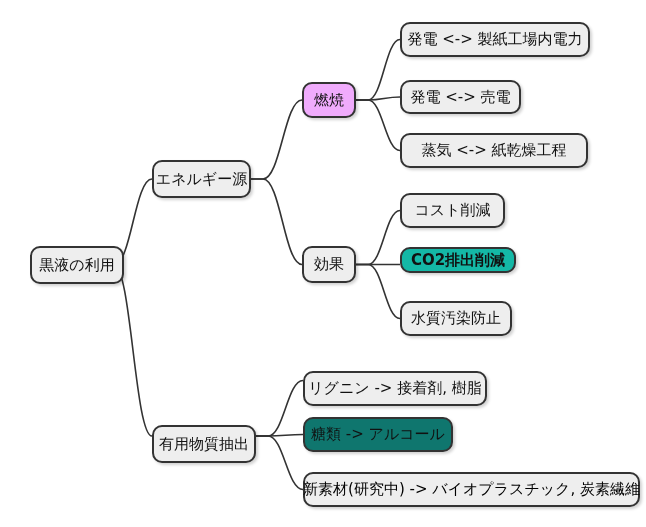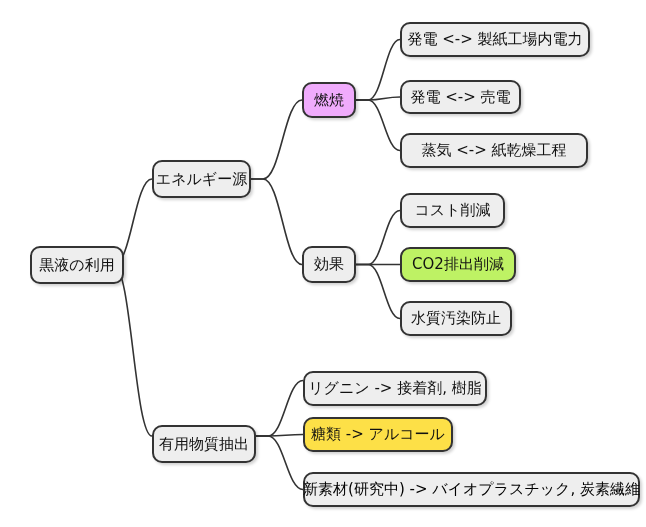--- a/index.html
+++ b/index.html
@@ -62,18 +62,18 @@
     </svg>
 <div class="node" style="left: 8px; top: 246px; width: 94px; height: 38px; background: rgb(238, 238, 238); border-color: rgb(51, 51, 51); color: rgb(17, 17, 17); margin-left: 22px;">黒液の利用</div>
     <div class="node" style="left: 152px; top: 160px; width: 99px; height: 38px; background: rgb(238, 238, 238); border-color: rgb(51, 51, 51); color: rgb(17, 17, 17); text-align: right;">エネルギー源</div>
     <div class="node" style="left: 152px; top: 417px; width: 104px; height: 38px; background: rgb(238, 238, 238); border-color: rgb(51, 51, 51); color: rgb(17, 17, 17); margin-top: 8px;">有用物質抽出</div>
     <div class="node" style="left: 302px; top: 82px; width: 54px; height: 36px; background: #f0abfc; border-color: rgb(51, 51, 51); color: rgb(17, 17, 17);">燃焼</div>
     <div class="node" style="left: 302px; top: 246px; width: 54px; height: 37px; background: rgb(238, 238, 238); border-color: rgb(51, 51, 51); color: rgb(17, 17, 17);">効果</div>
     <div class="node" style="left: 400px; top: 22px; width: 190px; height: 35px; background: rgb(238, 238, 238); border-color: rgb(51, 51, 51); color: rgb(17, 17, 17);">発電 &lt;-&gt; 製紙工場内電力</div>
     <div class="node" style="left: 400px; top: 80px; width: 121px; height: 34px; background: rgb(238, 238, 238); border-color: rgb(51, 51, 51); color: rgb(17, 17, 17); text-align: center;">発電 &lt;-&gt; 売電</div>
     <div class="node" style="left: 400px; top: 133px; width: 188px; height: 35px; background: rgb(238, 238, 238); border-color: rgb(51, 51, 51); color: rgb(17, 17, 17);">蒸気 &lt;-&gt; 紙乾燥工程</div>
     <div class="node" style="left: 400px; top: 193px; width: 105px; height: 35px; background: rgb(238, 238, 238); border-color: rgb(51, 51, 51); color: rgb(17, 17, 17);">コスト削減</div>
-    <div class="node" style="left: 400px; top: 247px; width: 116px; height: 35px; background: #bef264; border-color: rgb(51, 51, 51); color: rgb(17, 17, 17);">CO2排出削減</div>
+    <div class="node" style="left: 400px; top: 247px; width: 116px; height: 26px; background: #14b8a6; border-color: rgb(51, 51, 51); color: rgb(17, 17, 17); font-weight: bold;">CO2排出削減</div>
     <div class="node" style="left: 400px; top: 301px; width: 112px; height: 35px; background: rgb(238, 238, 238); border-color: rgb(51, 51, 51); color: rgb(17, 17, 17);">水質汚染防止</div>
     <div class="node" style="left: 303px; top: 363px; width: 184px; height: 35px; background: rgb(238, 238, 238); border-color: rgb(51, 51, 51); color: rgb(17, 17, 17); margin-top: 8px;">リグニン -&gt; 接着剤, 樹脂</div>
-    <div class="node" style="left: 303px; top: 417px; width: 150px; height: 35px; background: #fde047; border-color: rgb(51, 51, 51); color: rgb(17, 17, 17);">糖類 -&gt; アルコール</div>
+    <div class="node" style="left: 303px; top: 417px; width: 150px; height: 35px; background: #0f766e; border-color: rgb(51, 51, 51); color: rgb(17, 17, 17);">糖類 -&gt; アルコール</div>
     <div class="node" style="left: 303px; top: 472px; width: 337px; height: 35px; background: rgb(238, 238, 238); border-color: rgb(51, 51, 51); color: #000000;">新素材(研究中) -&gt; バイオプラスチック, 炭素繊維</div>
   </div>
 
 </body></html>

